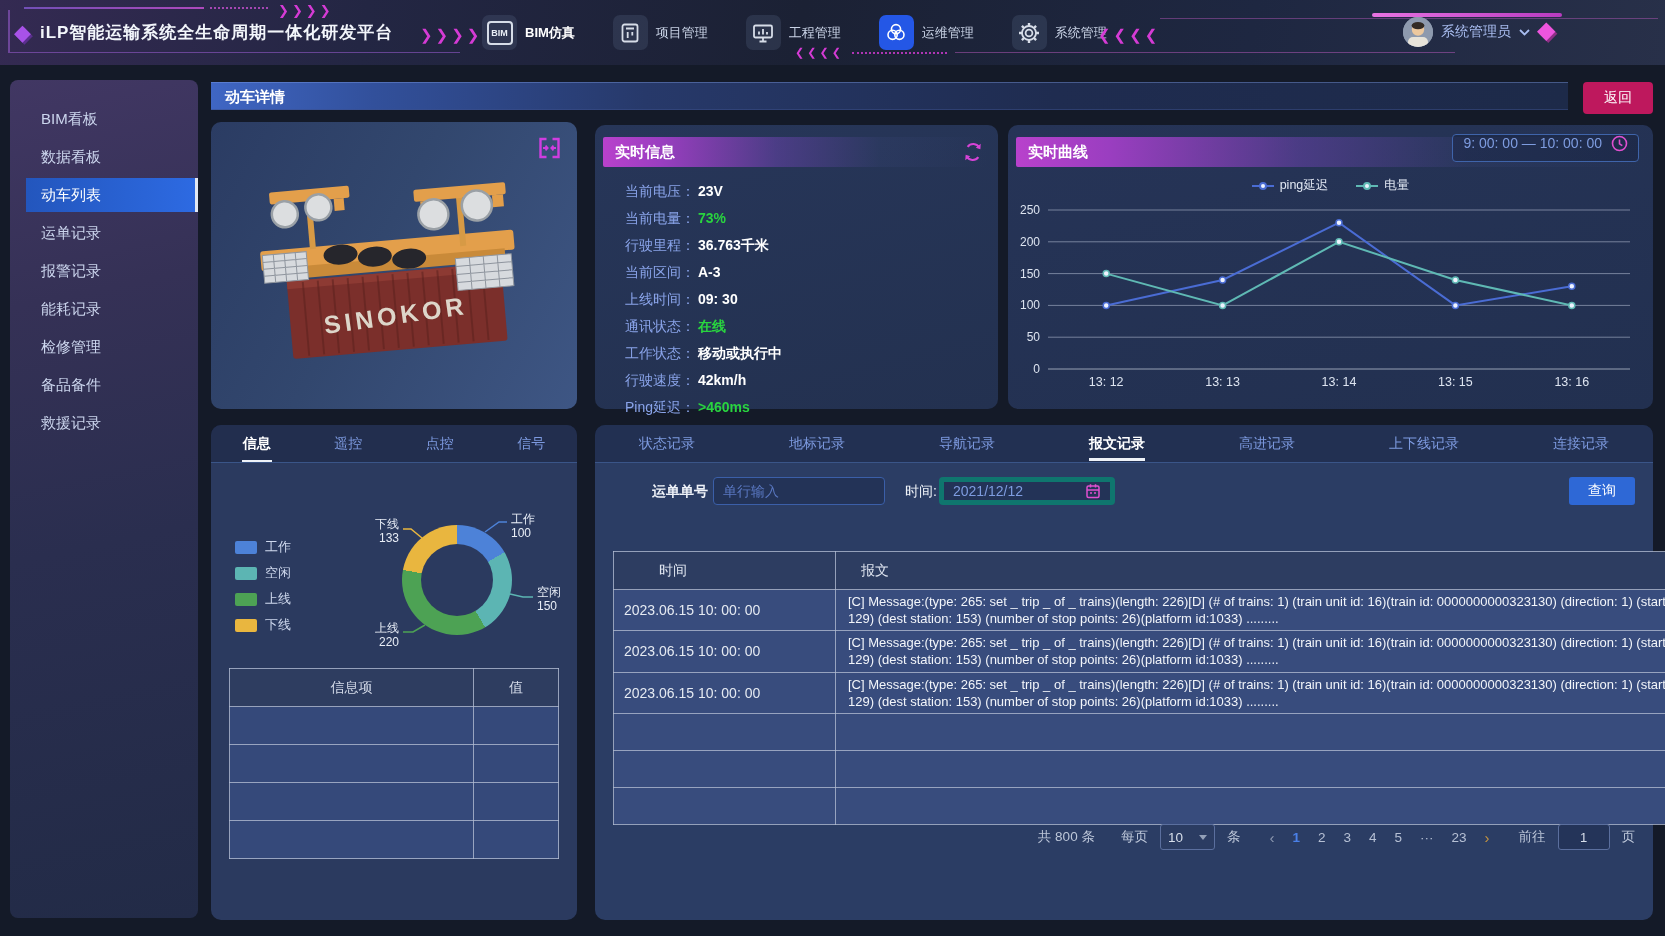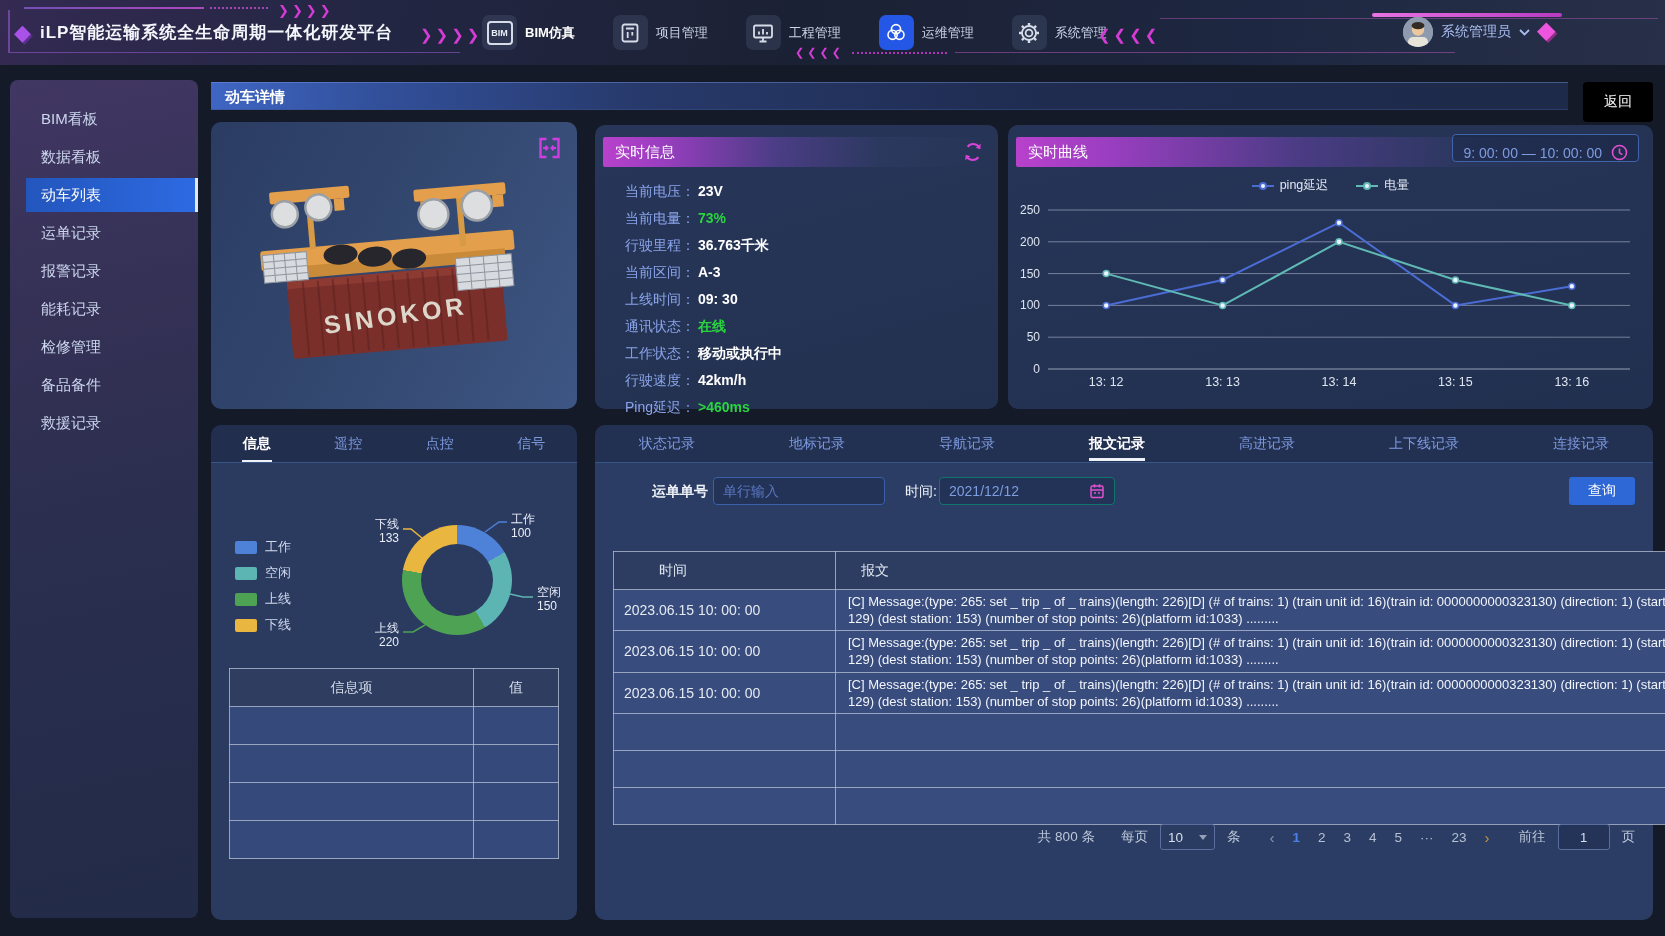--- a/index.html
+++ b/index.html
@@ -55,45 +55,45 @@
   .side-item { height:34px; line-height:34px; padding-left:31px; margin-bottom:4px;
     font-size:15px; color:#ccd6ee; cursor:pointer; }
   .side-item.active { margin-left:16px; padding-left:15px;
     background:linear-gradient(90deg,#2356bd,#2d6ae2); color:#fff;
     border-right:3px solid #e2e8f2; }
   
   .title-bar { position:absolute; left:211px; top:82px; width:1357px; height:28px;
     background:linear-gradient(90deg,#3f66c4 0%,#32509b 12%,#27396a 32%,#1f2c50 62%,#1d2a49 100%);
     border-top:1px solid rgba(130,160,230,.4); border-bottom:1px solid rgba(60,80,140,.5);
     line-height:27px; padding-left:14px; font-size:15px; font-weight:bold; color:#fff; }
-  .back-btn { position:absolute; left:1583px; top:82px; width:70px; height:40px;
-    background:#000000; border:none; border-radius:4px; color:#fff; font-size:14px; cursor:pointer;
+  .back-btn { position:absolute; left:1583px; top:82px; width:70px; height:32px;
+    background:#be185d; border:none; border-radius:4px; color:#fff; font-size:14px; cursor:pointer;
     font-family:inherit; }
   
   .panel { position:absolute; border-radius:10px; }
   #panel-3d { left:211px; top:122px; width:366px; height:287px;
     background:linear-gradient(118deg,#2b3c63 0%,#32476e 45%,#3e5684 100%); }
   #panel-info { left:595px; top:125px; width:403px; height:284px; background:linear-gradient(165deg,#273659,#233150); }
   #panel-chart { left:1008px; top:125px; width:645px; height:284px; background:linear-gradient(165deg,#263457,#223050); }
   #panel-left { left:211px; top:425px; width:366px; height:495px; background:#2b3a5f; }
   #panel-records { left:595px; top:425px; width:1058px; height:495px; background:#2b3d64; }
   .panel-header { position:relative; height:30px; margin:12px 10px 0 8px; line-height:30px; padding-left:12px;
-    font-size:15px; font-weight:normal; color:#fff; border-radius:2px;
+    font-size:15px; font-weight:bold; color:#fff; border-radius:2px;
     background:linear-gradient(90deg,#b841cc 0%,#9a3ec0 15%,rgba(120,70,190,.45) 45%,rgba(70,80,140,.15) 72%,rgba(70,80,140,0) 100%); }
   .refresh-btn { position:absolute; right:14px; top:16px; cursor:pointer; }
   .expand-btn { position:absolute; right:14px; top:14px; cursor:pointer; }
   
   .info-fields { position:absolute; left:30px; top:58px; display:flex; flex-direction:column; gap:9px; }
   .info-field { font-size:14px; }
   .info-field .lbl { color:#8aa4ea; }
   .info-field .val { color:#fff; font-weight:bold; margin-left:3px; }
   .info-field .val.green { color:#29d43f; }
   
   .time-range { position:absolute; right:14px; top:9px; height:28px; padding:0 10px;
-    display:flex; align-items:flex-end; gap:9px; border:1px solid #3f64aa; border-radius:4px;
+    display:flex; align-items:flex-start; gap:9px; border:1px solid #3f64aa; border-radius:4px;
     background:rgba(16,26,54,.3); color:#7e9ce0; font-size:14px; cursor:pointer; white-space:nowrap; }
   .chart-legend { position:absolute; left:0; top:52px; width:100%; display:flex; justify-content:center; gap:28px; }
   .legend-item { display:flex; align-items:center; gap:6px; cursor:pointer; }
   .legend-marker { position:relative; width:22px; height:8px; }
   .legend-marker .line { position:absolute; left:0; top:3px; width:22px; height:2px; background:var(--c,#888); }
   .legend-marker .dot { position:absolute; left:7px; top:0; width:8px; height:8px; border-radius:50%;
     background:#eef3ff; border:2px solid var(--c,#888); }
   .legend-item span.txt { font-size:12.5px; color:#e3e9f4; }
   #line-chart { position:absolute; left:0; top:76px; }
   
@@ -124,21 +124,21 @@
   .search-row { position:absolute; left:0; top:52px; width:100%; height:30px; }
   .field-label { position:absolute; font-size:14px; color:#eef2f8; font-weight:bold; top:6px; }
   .search-row .waybill-label { left:57px; }
   .search-row .time-label { left:310px; font-weight:normal; }
   .text-input { position:absolute; height:28px; background:rgba(12,22,46,.25);
     border:1px solid #3b5fa8; border-radius:4px; color:#c6d2ee; font-size:14px; padding:0 9px;
     font-family:inherit; }
   .text-input::placeholder { color:#5a78c2; }
   .waybill-input { left:118px; top:0; width:172px; }
   .date-box { position:absolute; left:344px; top:0; width:176px; height:28px;
-    border:1px solid #0f766e; border-radius:4px; background:rgba(12,22,46,.25);
+    border:5px solid #0f766e; border-radius:4px; background:rgba(12,22,46,.25);
     display:flex; align-items:center; justify-content:space-between; padding:0 9px; cursor:pointer; }
   .date-box .dval { font-size:14px; color:#7e9ce0; }
   .search-btn { position:absolute; right:18px; top:0; width:66px; height:28px; background:#2e68d6;
     border:none; border-radius:3px; color:#fff; font-size:14px; cursor:pointer; font-family:inherit; }
   .msg-table { position:absolute; left:18px; top:126px; width:1120px; border-collapse:collapse; table-layout:fixed; }
   .msg-table th, .msg-table td { border:1px solid rgba(178,188,210,.78); }
   .msg-table th { height:38px; background:#2d3d61; color:#dfe5f0; font-size:14px; font-weight:normal; text-align:left; }
   .msg-table th.c-time { width:222px; padding-left:45px; }
   .msg-table th.c-msg { padding-left:25px; }
   .msg-table td { height:37px; background:#384c7d; }

